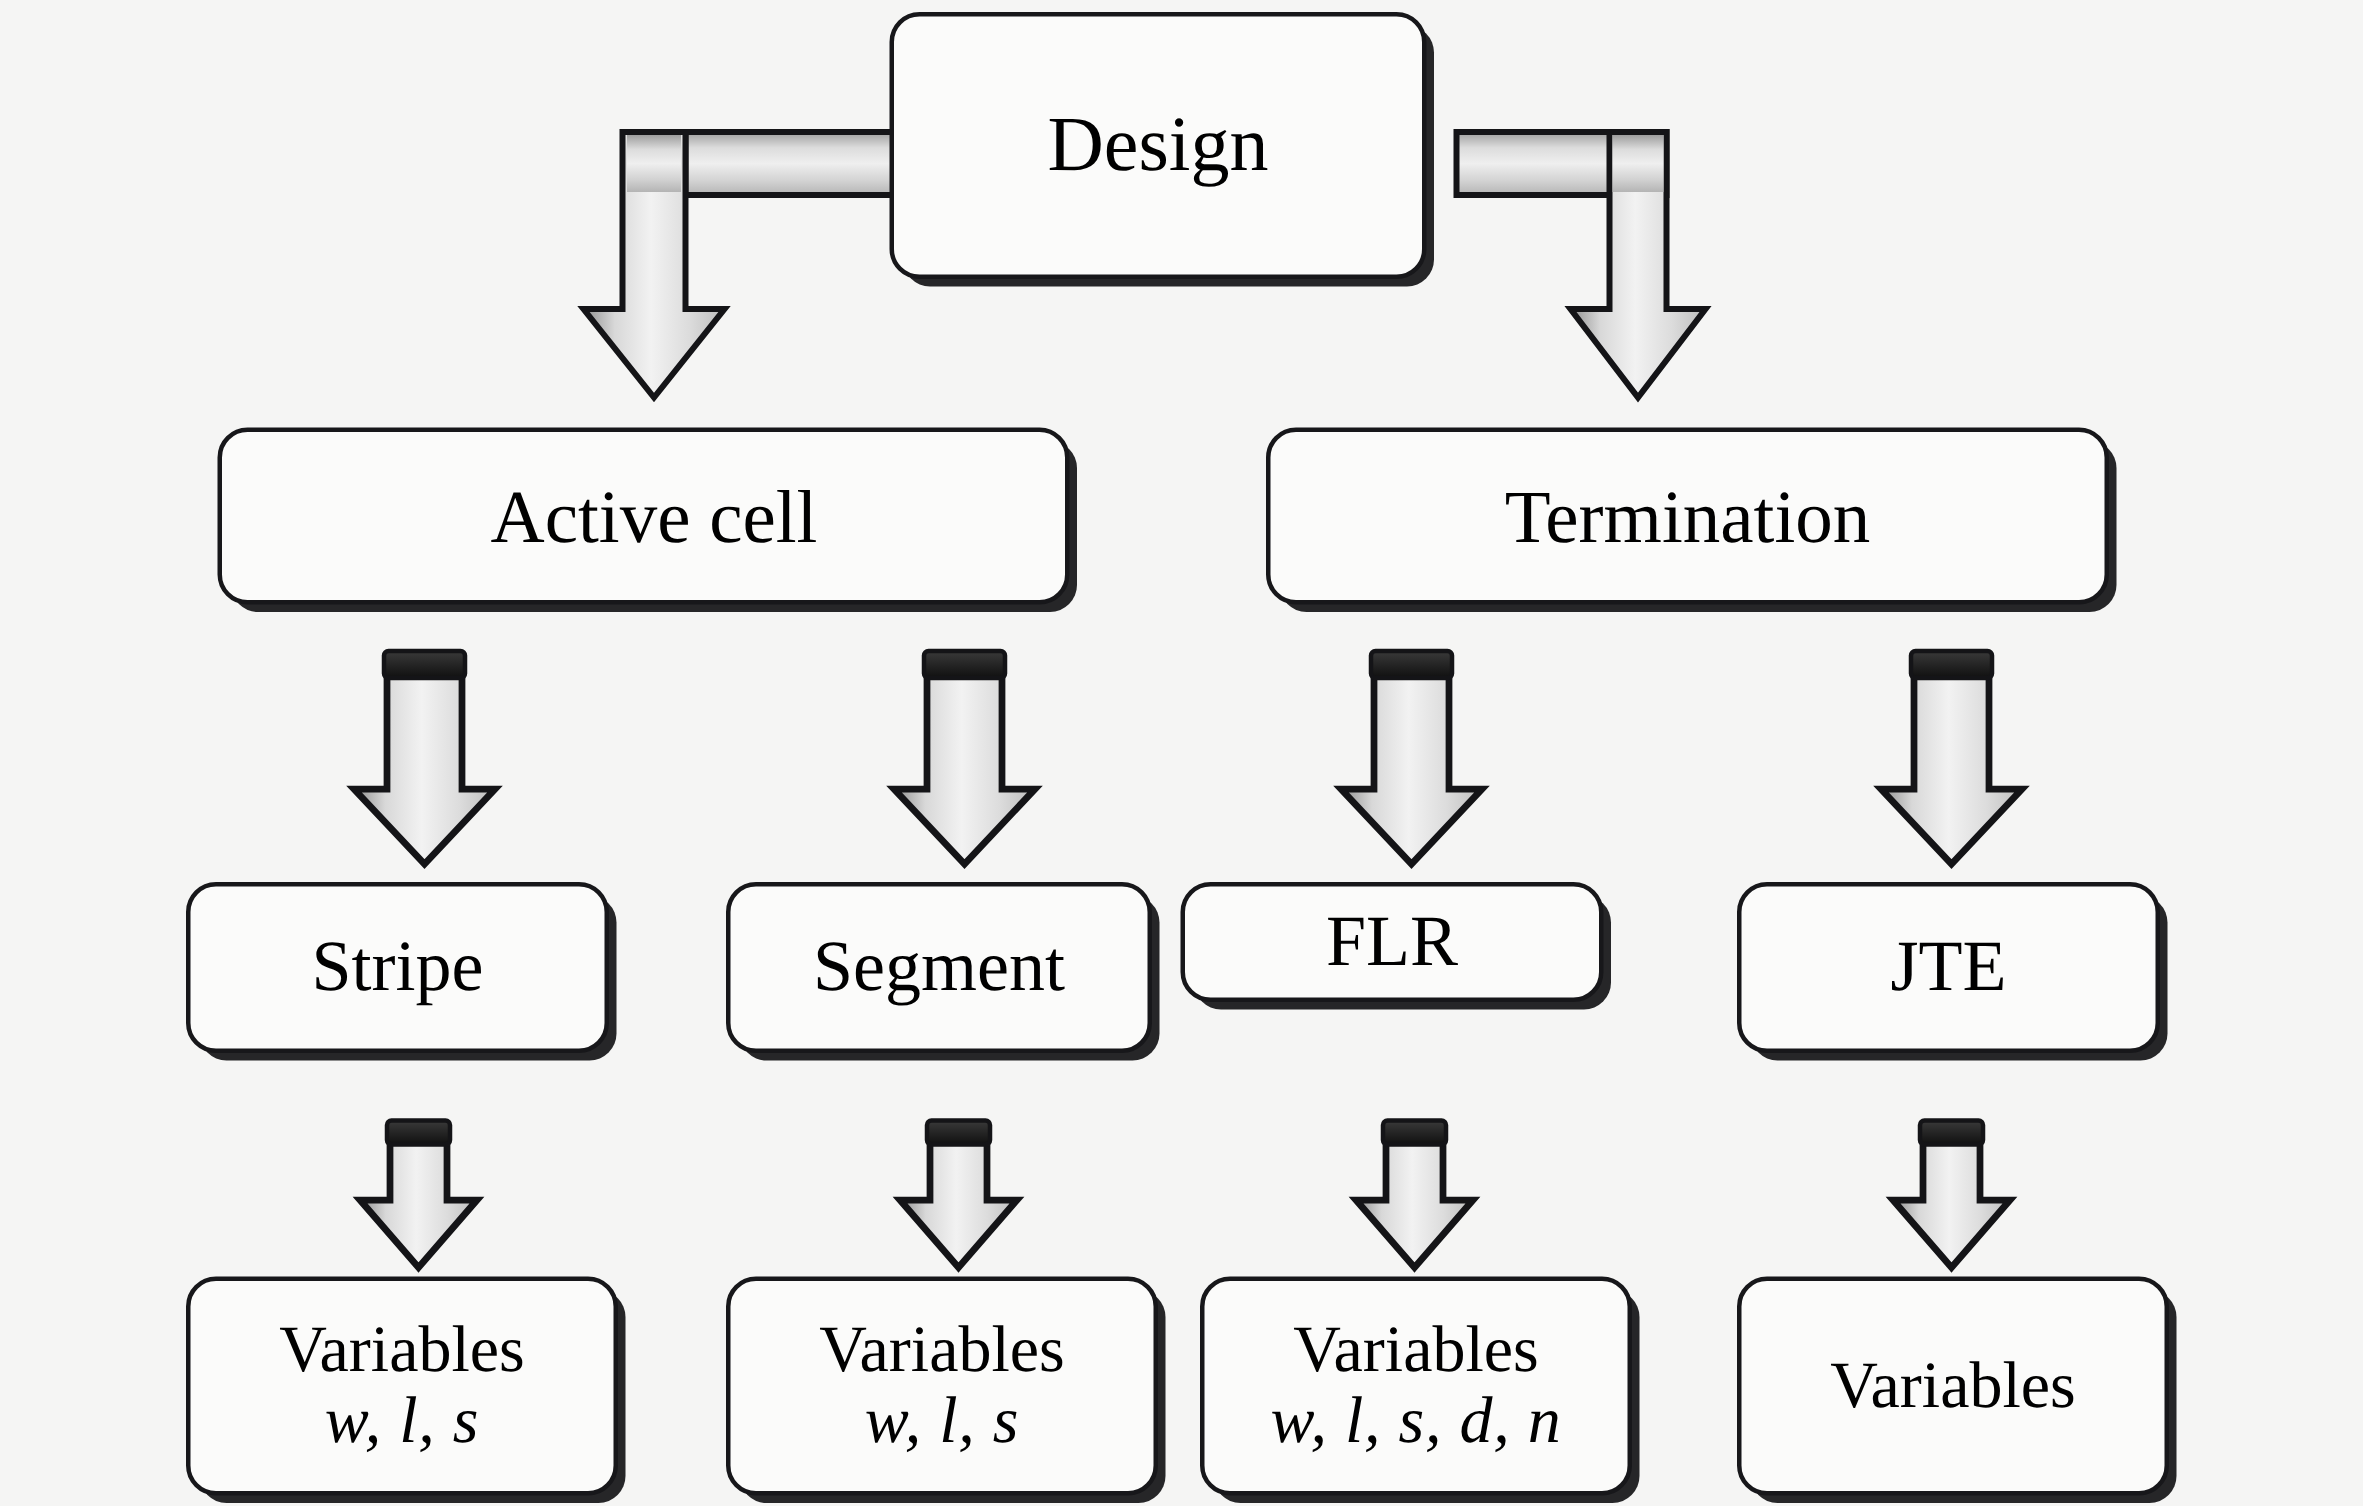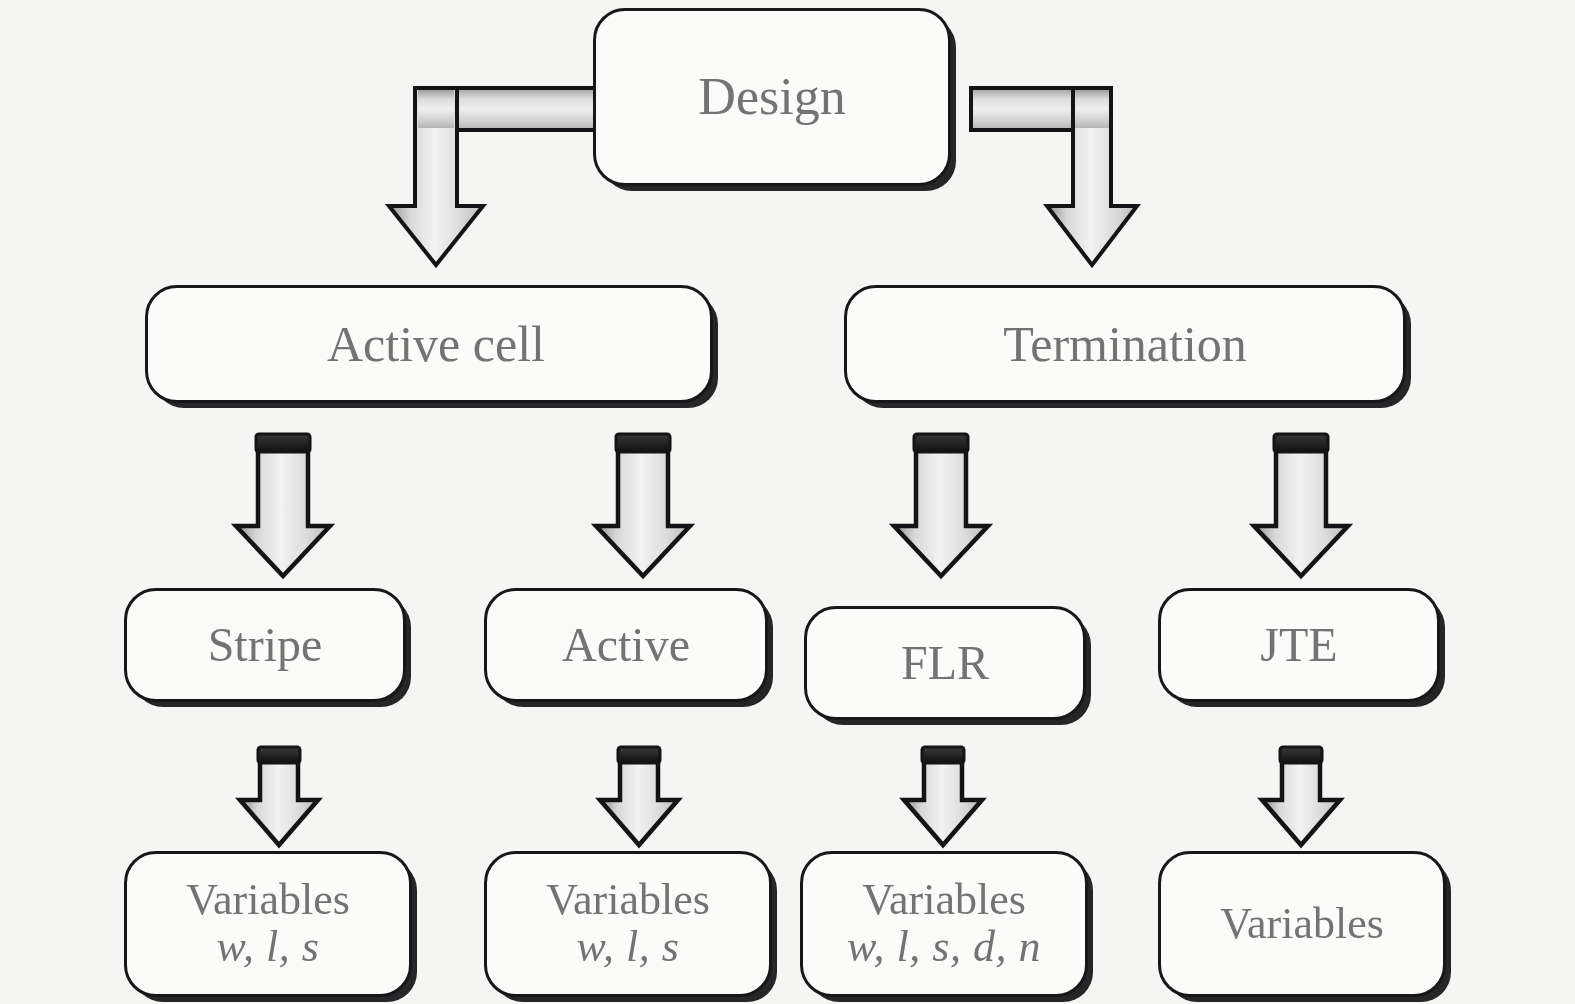--- a/index.html
+++ b/index.html
@@ -16,46 +16,46 @@
     font-family: "Liberation Serif", "DejaVu Serif", serif;
     overflow: hidden;
   }
 
   
   .node {
     position: absolute;
     box-sizing: border-box;
     background: #fbfbfa;
     border: 3.5px solid #17171a;
-    border-radius: 32px;
+    border-radius: 20px;
     display: flex;
     flex-direction: column;
     align-items: center;
     justify-content: center;
     text-align: center;
-    color: #737373;
+    color: #000000;
     line-height: 1.06;
     z-index: 5;
     box-shadow: 7px 7px 0 -2px rgba(20,20,22,0.92);
   }
   .node .line1 { display: block; white-space: nowrap; }
   .node .line2 {
     display: block;
     white-space: nowrap;
     font-style: italic;
     letter-spacing: 0.5px;
   }
 
   .n-design   { left: 593px;  top: 8px;   width: 358px; height: 178px; font-size: 52px; }
   .n-active   { left: 145px;  top: 285px; width: 568px; height: 118px; font-size: 50px; padding-left: 14px; }
   .n-term     { left: 832px;  top: 285px; width: 562px; height: 118px; font-size: 50px; margin-left: 12px; }
 
   .n-stripe   { left: 124px;  top: 588px; width: 282px; height: 114px; font-size: 48px; }
   .n-segment  { left: 484px;  top: 588px; width: 284px; height: 114px; font-size: 48px; }
-  .n-flr      { left: 804px;  top: 588px; width: 282px; height: 114px; font-size: 48px; margin-top: 18px; }
+  .n-flr      { left: 787px;  top: 588px; width: 282px; height: 80px; font-size: 48px; }
   .n-jte      { left: 1158px; top: 588px; width: 282px; height: 114px; font-size: 48px; }
 
   .n-var1     { left: 124px;  top: 851px; width: 288px; height: 146px; font-size: 44px; }
   .n-var2     { left: 484px;  top: 851px; width: 288px; height: 146px; font-size: 44px; }
   .n-var3     { left: 800px;  top: 851px; width: 288px; height: 146px; font-size: 44px; }
   .n-var4     { left: 1158px; top: 851px; width: 288px; height: 146px; font-size: 44px; }
 
   
   .arrow {
     position: absolute;
@@ -148,21 +148,21 @@
       <path d="M30,18 L30,98 L8,98 L55,148 L102,98 L80,98 L80,18 Z" fill="url(#gradV)" stroke="#141417" stroke-width="4.5" stroke-linejoin="miter"></path>
       <rect x="28" y="6" width="54" height="18" rx="3" fill="url(#gradCap)" stroke="#141417" stroke-width="3"></rect>
     </svg>
   </div>
 
   <div class="node n-stripe">
     <span class="line1">Stripe</span>
   </div>
 
   <div class="node n-segment">
-    <span class="line1">Active</span>
+    <span class="line1">Segment</span>
   </div>
 
   <div class="node n-flr">
     <span class="line1">FLR</span>
   </div>
 
   <div class="node n-jte">
     <span class="line1">JTE</span>
   </div>
 

